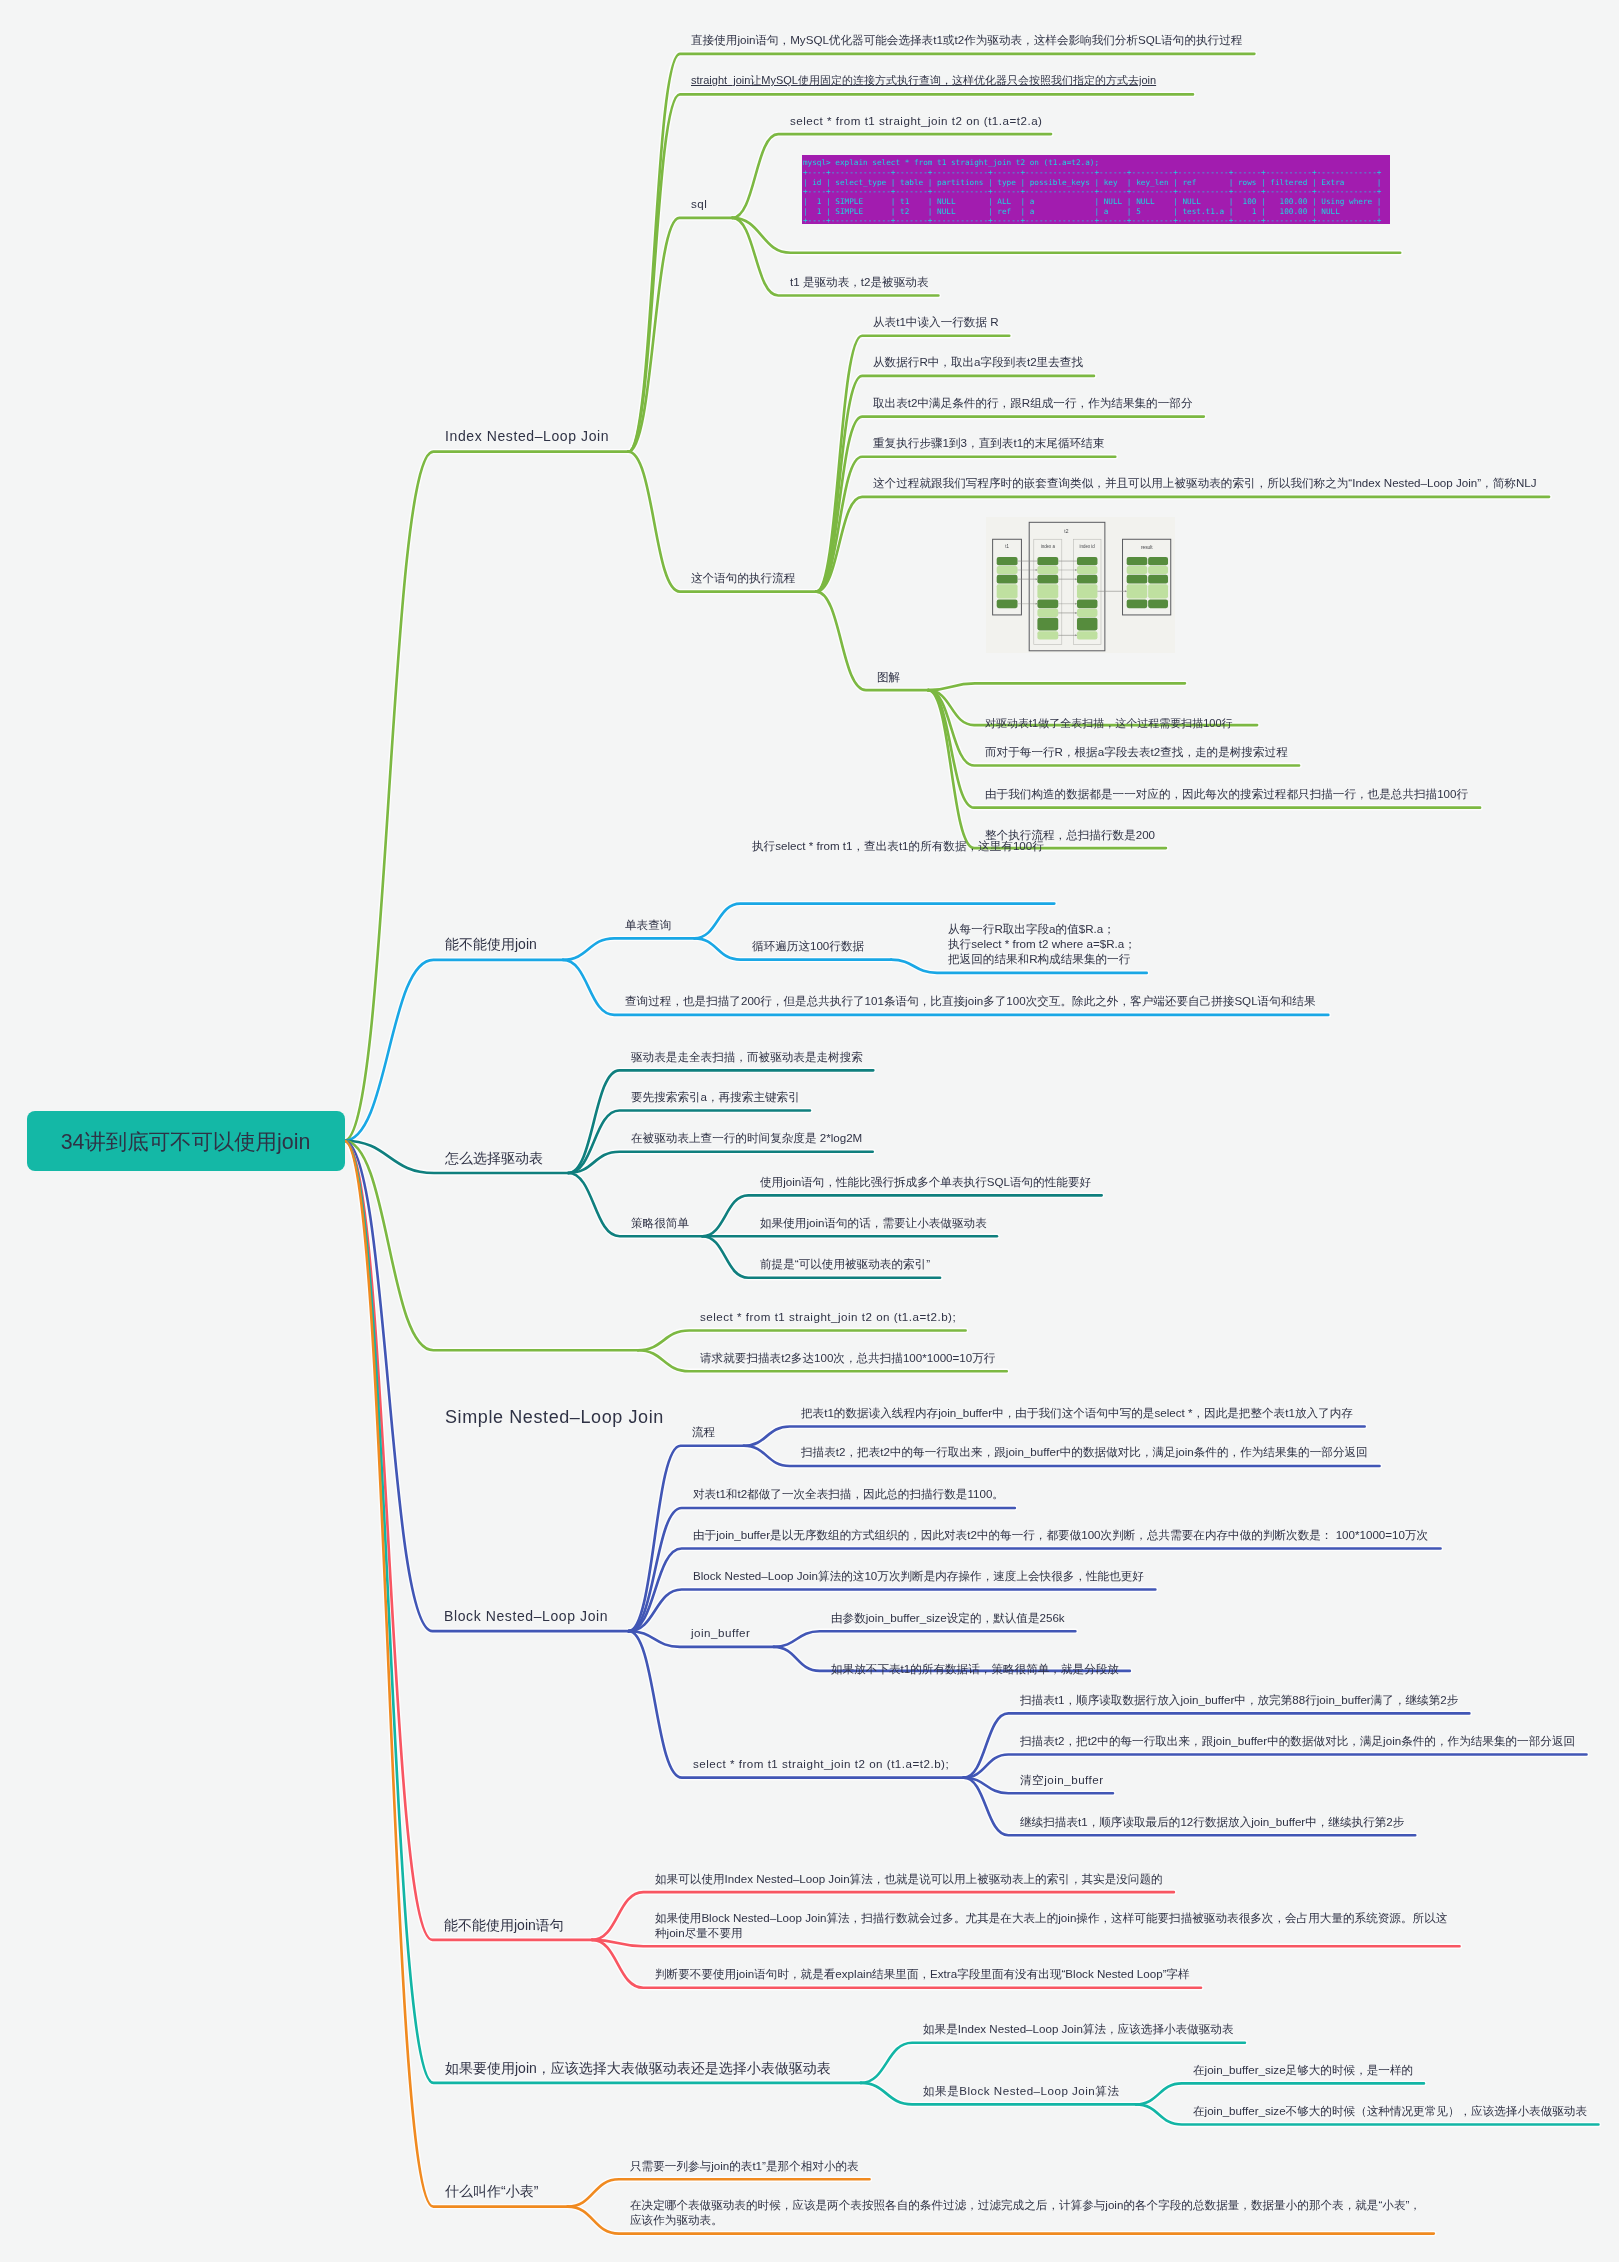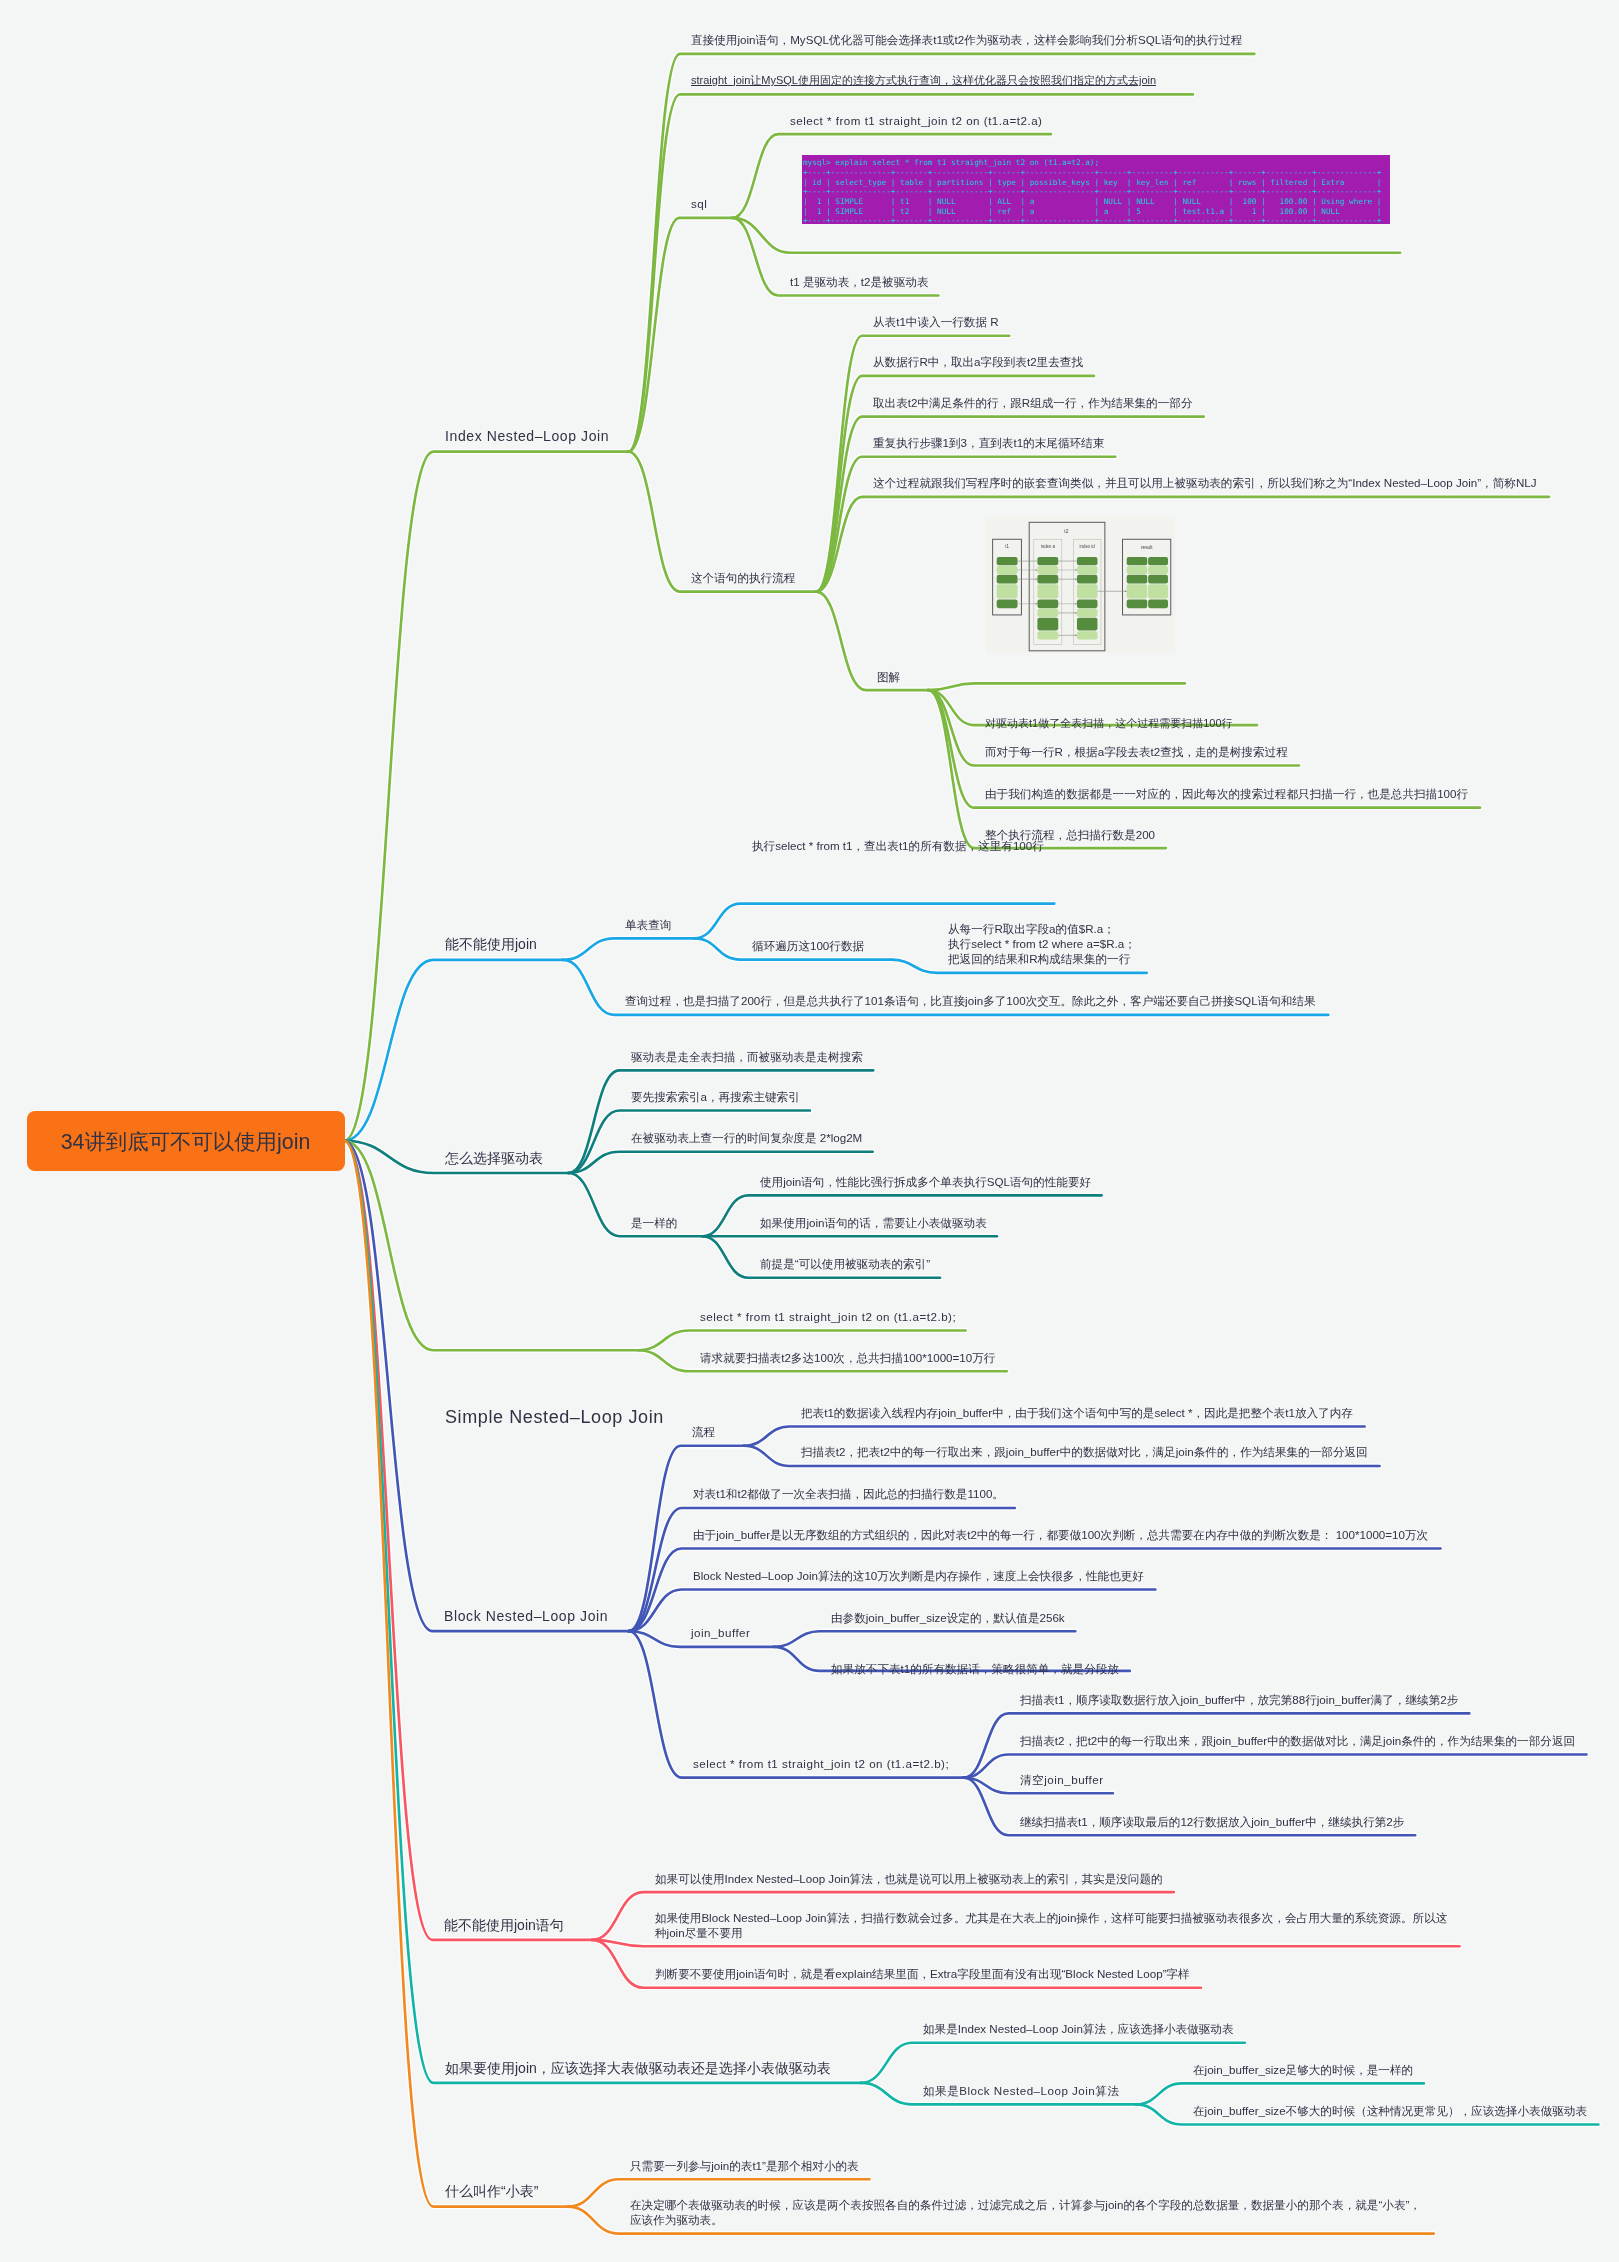--- a/index.html
+++ b/index.html
@@ -3,21 +3,21 @@
 <meta charset="utf-8">
 <style>
 html,body{margin:0;padding:0;}
 body{width:1620px;height:2262px;overflow:hidden;background:#f4f5f5;
      font-family:"Liberation Sans",sans-serif;}
 #canvas{position:relative;width:1620px;height:2262px;background:#f4f5f5;}
 #links{position:absolute;left:0;top:0;}
 .node{position:absolute;white-space:nowrap;color:#2f3245;font-size:11.6px;
       line-height:15px;}
 .node span{display:block;}
-.root-box{position:absolute;background:#f97316;border-radius:8px;
+.root-box{position:absolute;background:#14b8a6;border-radius:8px;
       display:flex;align-items:center;justify-content:center;
       color:#2f3245;font-size:21.4px;}
 .term{position:absolute;background:#a21caf;overflow:hidden;
       font-family:"DejaVu Sans Mono",monospace;color:#1fd4dd;
       font-size:7.7px;line-height:9.7px;padding:3.1px 0 0 0.9px;box-sizing:border-box;}
 .term div{white-space:pre;}
 .dgm{position:absolute;}
 </style>
 </head>
 <body>
@@ -308,21 +308,21 @@
       <div class="node" style="left: 631px; font-size: 11.6px; line-height: 15px; letter-spacing: 0px; top: 1049px;">
         <span>驱动表是走全表扫描，而被驱动表是走树搜索</span>
       </div>
       <div class="node" style="left: 631px; font-size: 11.6px; line-height: 15px; letter-spacing: 0px; top: 1089px;">
         <span>要先搜索索引a，再搜索主键索引</span>
       </div>
       <div class="node" style="left: 631px; font-size: 11.6px; line-height: 15px; letter-spacing: 0px; top: 1130px;">
         <span>在被驱动表上查一行的时间复杂度是 2*log2M</span>
       </div>
       <div class="node" style="left: 631px; font-size: 11.6px; line-height: 15px; letter-spacing: 0px; top: 1215px;">
-        <span>是一样的</span>
+        <span>策略很简单</span>
       </div>
       <div class="node" style="left: 760px; font-size: 11.6px; line-height: 15px; letter-spacing: 0px; top: 1174px;">
         <span>使用join语句，性能比强行拆成多个单表执行SQL语句的性能要好</span>
       </div>
       <div class="node" style="left: 760px; font-size: 11.6px; line-height: 15px; letter-spacing: 0px; top: 1215px;">
         <span>如果使用join语句的话，需要让小表做驱动表</span>
       </div>
       <div class="node" style="left: 760px; font-size: 11.6px; line-height: 15px; letter-spacing: 0px; top: 1256px;">
         <span>前提是“可以使用被驱动表的索引”</span>
       </div>

